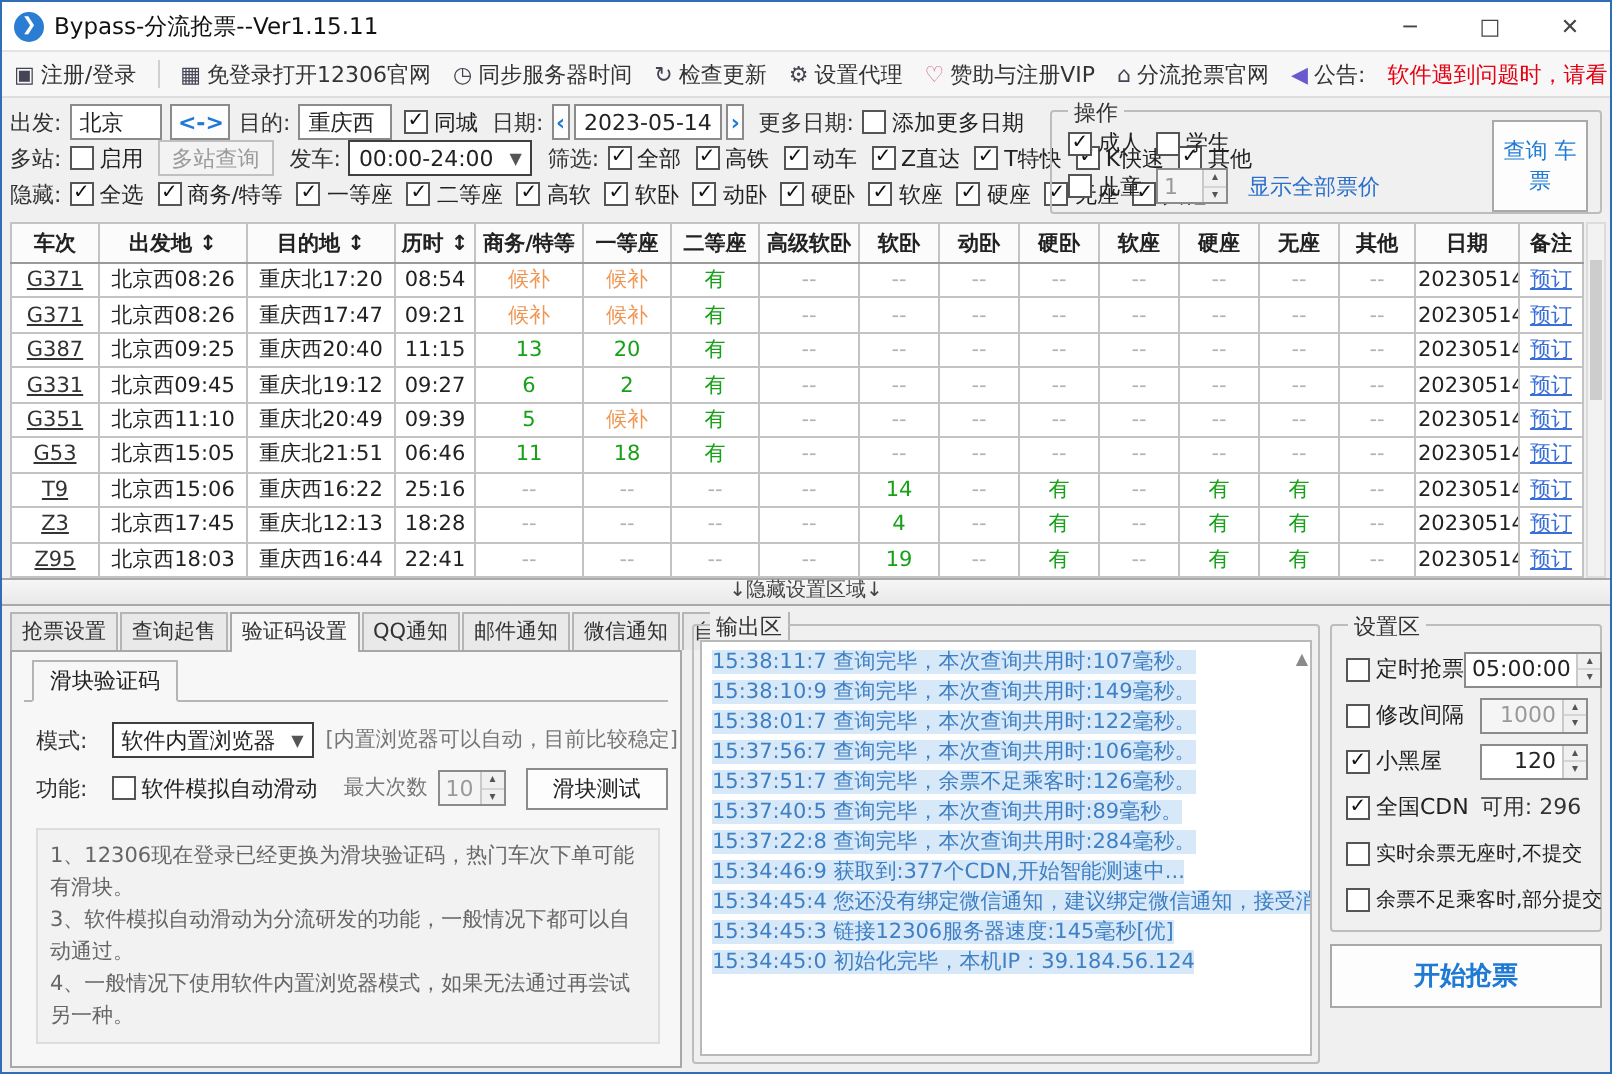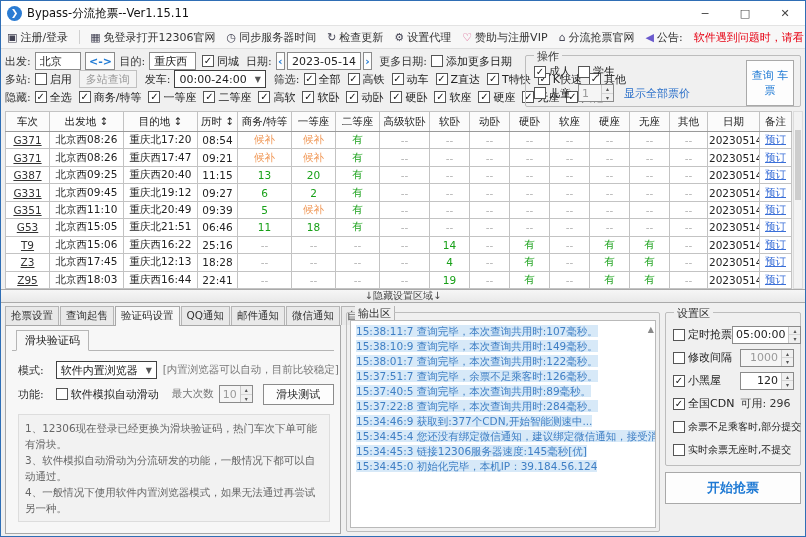--- a/index.html
+++ b/index.html
@@ -61,21 +61,21 @@
   .link { color: #2a6fc9; }
   .bigbtn { border: 1px solid #a9a9a9; background: #fdfdfd; color: #1f7ad4; display: flex; align-items: center;
             justify-content: center; text-align: center; }
   .querybtn { width: 48px; height: 46px; align-self: center; line-height: 15px; }
 
   
   .tablewrap { height: 180px; padding: 2px 2px 0 4px; display: flex; flex: none; }
   table { border-collapse: collapse; table-layout: fixed; width: 786px; background: #fff; }
   th, td { border: 1px solid #c3c3c3; font-weight: normal; font-size: 10.5px; text-align: center;
            height: 17px; padding: 0 1px; overflow: hidden; white-space: nowrap; }
-  thead th { background: #fbfbfb; border-bottom: 1px solid #9a9a9a; height: 20px; color: #222; }
+  thead th { background: #fbfbfb; border-bottom: 1px solid #9a9a9a; height: 20px; color: #222; font-weight: bold; }
   table { border: 1px solid #8f8f8f; }
   .train-link { text-decoration: underline; color: #333; }
   td.green { color: #18a018; } td.orange { color: #f09552; } td.dim { color: #b3b3b3; }
   .book-link { color: #3a6fd8; text-decoration: underline; }
   .vscroll { width: 10px; background: #f2f2f2; border: 1px solid #dcdcdc; margin-left: 1px; position: relative; }
   .vscroll .thumb { position: absolute; left: 1px; right: 1px; top: 18px; height: 70px; background: #cdcdcd; }
 
   
   .collapsebar { height: 14px; background: linear-gradient(#f6f6f6, #e9e9e9); border-top: 1px solid #aaa;
                  border-bottom: 1px solid #aaa; text-align: center; font-size: 10px; color: #444;
@@ -588,20 +588,21 @@
           </div>
       </div>
     </div>
 
     <div class="group outputbox">
       <span class="legend">输出区</span>
       <div class="outinner">
           <div class="logline"><span class="loghl">15:38:11:7  查询完毕，本次查询共用时:107毫秒。</span></div>
           <div class="logline"><span class="loghl">15:38:10:9  查询完毕，本次查询共用时:149毫秒。</span></div>
           <div class="logline"><span class="loghl">15:38:01:7  查询完毕，本次查询共用时:122毫秒。</span></div>
+          <div class="logline"><span class="loghl">15:37:56:7  查询完毕，本次查询共用时:106毫秒。</span></div>
           <div class="logline"><span class="loghl">15:37:51:7  查询完毕，余票不足乘客时:126毫秒。</span></div>
           <div class="logline"><span class="loghl">15:37:40:5  查询完毕，本次查询共用时:89毫秒。</span></div>
           <div class="logline"><span class="loghl">15:37:22:8  查询完毕，本次查询共用时:284毫秒。</span></div>
           <div class="logline"><span class="loghl">15:34:46:9  获取到:377个CDN,开始智能测速中...</span></div>
           <div class="logline"><span class="loghl">15:34:45:4  您还没有绑定微信通知，建议绑定微信通知，接受消息。</span></div>
           <div class="logline"><span class="loghl">15:34:45:3  链接12306服务器速度:145毫秒[优]</span></div>
           <div class="logline"><span class="loghl">15:34:45:0  初始化完毕，本机IP：39.184.56.124</span></div>
         </div>
       <span class="outarrow" style="top:12px">▲</span>
 
@@ -653,27 +654,27 @@
             <div class="srow">
     <span class="ckwrap">
       <span class="cb checked"></span>
       <span style="font-size:11px">全国CDN</span>
     </span>
               <span class="suffix">可用: 296</span>
             </div>
             <div class="srow">
     <span class="ckwrap">
       <span class="cb"></span>
-      <span style="font-size:10px">余票不足乘客时,部分提交</span>
+      <span style="font-size:10px">实时余票无座时,不提交</span>
     </span>
             </div>
             <div class="srow">
     <span class="ckwrap">
       <span class="cb"></span>
-      <span style="font-size:10px">实时余票无座时,不提交</span>
+      <span style="font-size:10px">余票不足乘客时,部分提交</span>
     </span>
             </div>
           </div>
       </div>
       <div class="bigbtn startbtn">开始抢票</div>
     </div>
   </div>
 
 </div>
 

